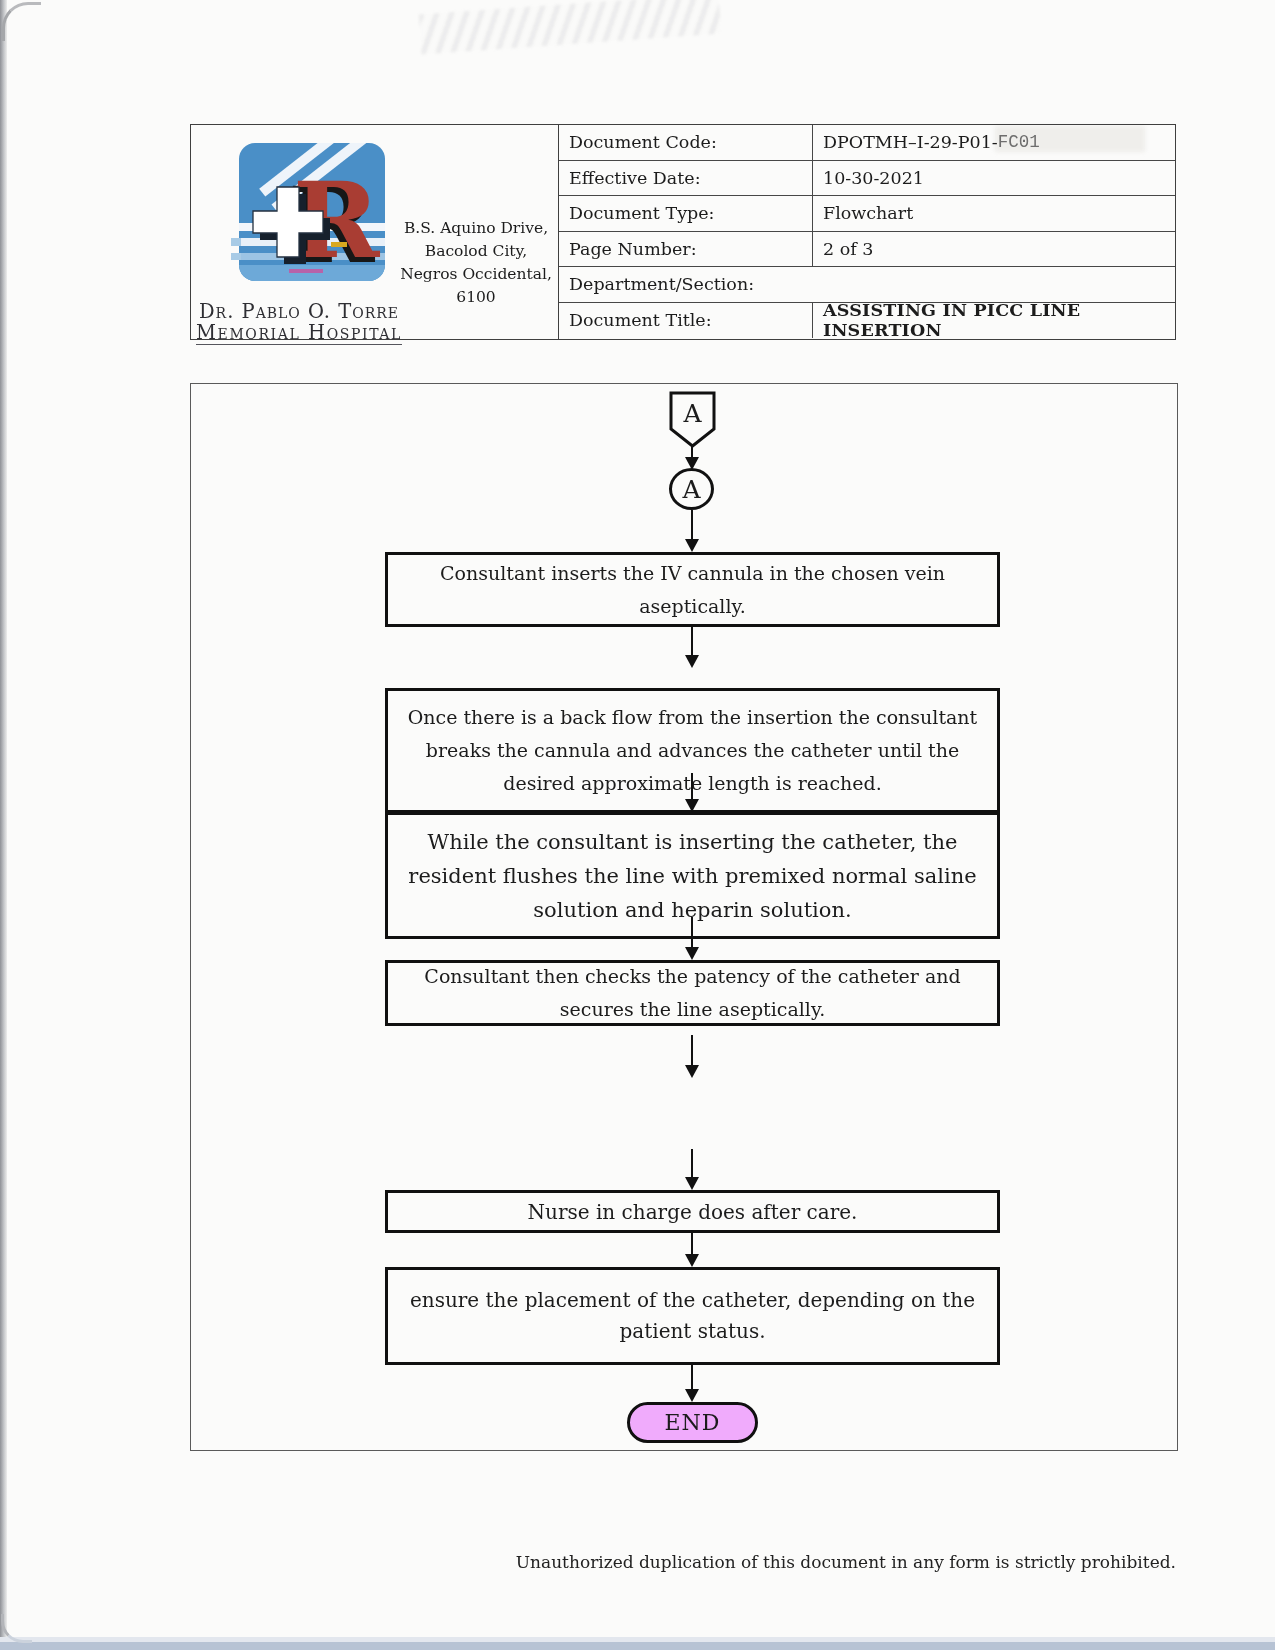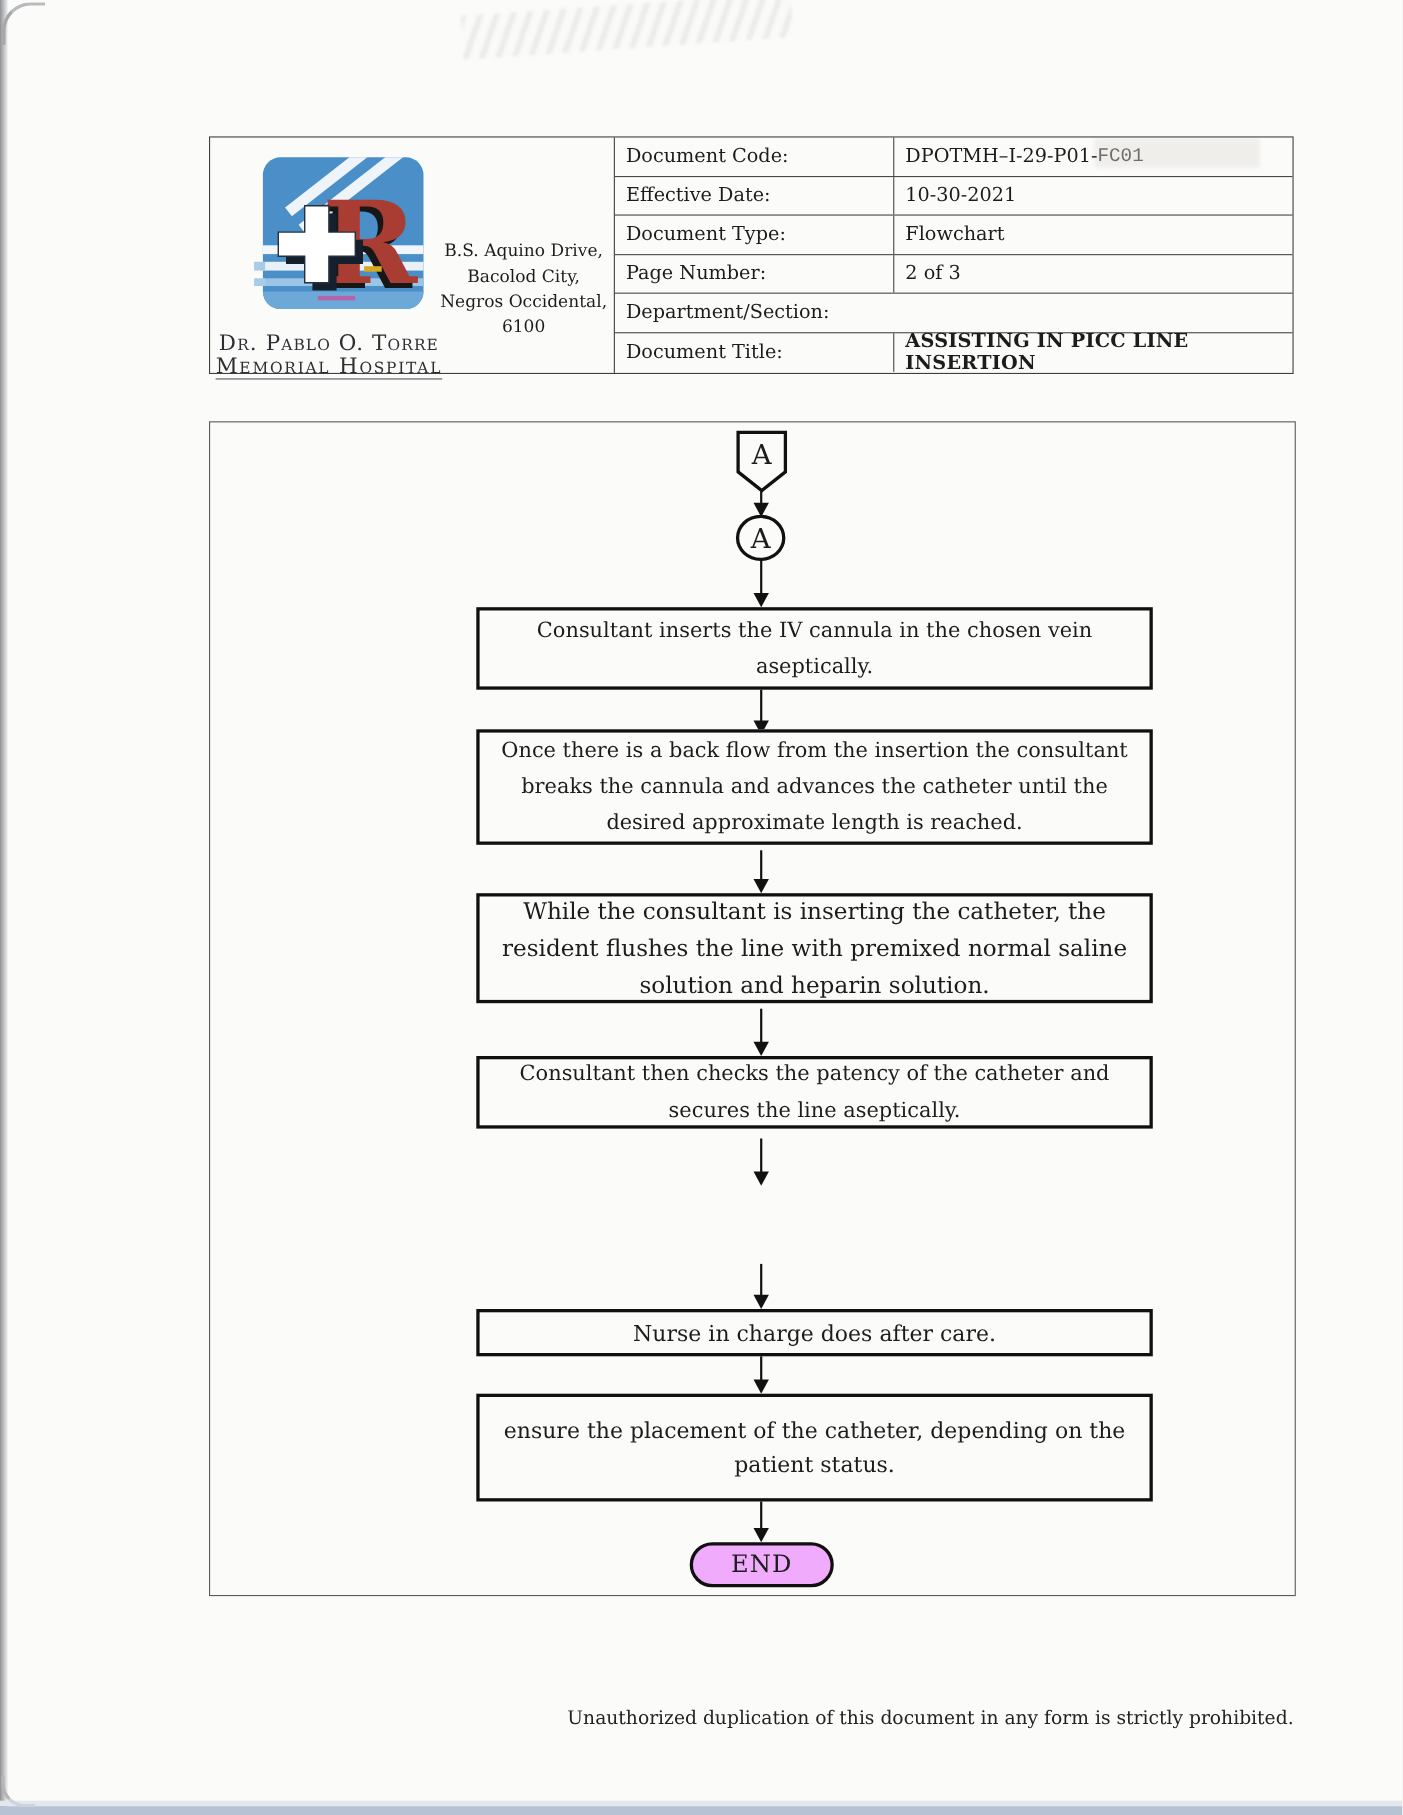--- a/index.html
+++ b/index.html
@@ -52,21 +52,21 @@
   
   .frame{position:absolute;left:190px;top:383px;width:988px;height:1068px;
     border:1.4px solid #5a5a5a;box-sizing:border-box;}
   .pent{position:absolute;left:669px;top:391px;}
   .pent text,.conn-circle span{font-family:"DejaVu Serif","Liberation Serif",serif;}
   .conn-circle{position:absolute;left:669px;top:468px;width:45px;height:42px;
     border:3.2px solid #111;border-radius:50%;box-sizing:border-box;
     display:flex;align-items:center;justify-content:center;font-size:25px;background:#fbfbfa;}
   .flow-box{position:absolute;left:385px;width:615px;border:3px solid #101010;
     box-sizing:border-box;display:flex;flex-direction:column;align-items:center;
-    justify-content:center;text-align:center;background:#fbfbfa;margin-left:48px;}
+    justify-content:center;text-align:center;background:#fbfbfa;}
   .flow-box .line{display:block;white-space:nowrap;}
   .fs19{font-size:19px;line-height:33px;}
   .fs20{font-size:20px;line-height:31px;}
   .fs21{font-size:21px;line-height:34px;}
   .fs19s{font-size:20px;line-height:40px;}
   .arrow{position:absolute;left:684px;width:16px;}
   .arrow .shaft{position:absolute;left:7px;top:0;width:2px;background:#111;}
   .arrow .head{position:absolute;left:1px;bottom:0;width:0;height:0;
     border-left:7px solid transparent;border-right:7px solid transparent;border-top:13px solid #111;}
   .terminator{position:absolute;left:627px;top:1402px;width:131px;height:41px;
@@ -184,32 +184,32 @@
   <div class="flow-box fs19" style="top:552px;height:75px;">
     <span class="line">Consultant inserts the IV cannula in the chosen vein</span>
     <span class="line">aseptically.</span>
   </div>
 
   <div class="arrow" style="top:627px;height:41px;">
     <div class="shaft" style="height:30px;"></div>
       <div class="head"></div>
     </div>
 
-  <div class="flow-box fs19" style="top:663px;height:105px;">
+  <div class="flow-box fs19" style="top:688px;height:125px;">
     <span class="line">Once there is a back flow from the insertion the consultant</span>
     <span class="line">breaks the cannula and advances the catheter until the</span>
     <span class="line">desired approximate length is reached.</span>
   </div>
 
   <div class="arrow" style="top:773px;height:39px;">
     <div class="shaft" style="height:28px;"></div>
       <div class="head"></div>
     </div>
 
-  <div class="flow-box fs21" style="top:812px;height:100px;">
+  <div class="flow-box fs21" style="top:812px;height:127px;">
     <span class="line">While the consultant is inserting the catheter, the</span>
     <span class="line">resident flushes the line with premixed normal saline</span>
     <span class="line">solution and heparin solution.</span>
   </div>
 
   <div class="arrow" style="top:917px;height:43px;">
     <div class="shaft" style="height:32px;"></div>
       <div class="head"></div>
     </div>
 

